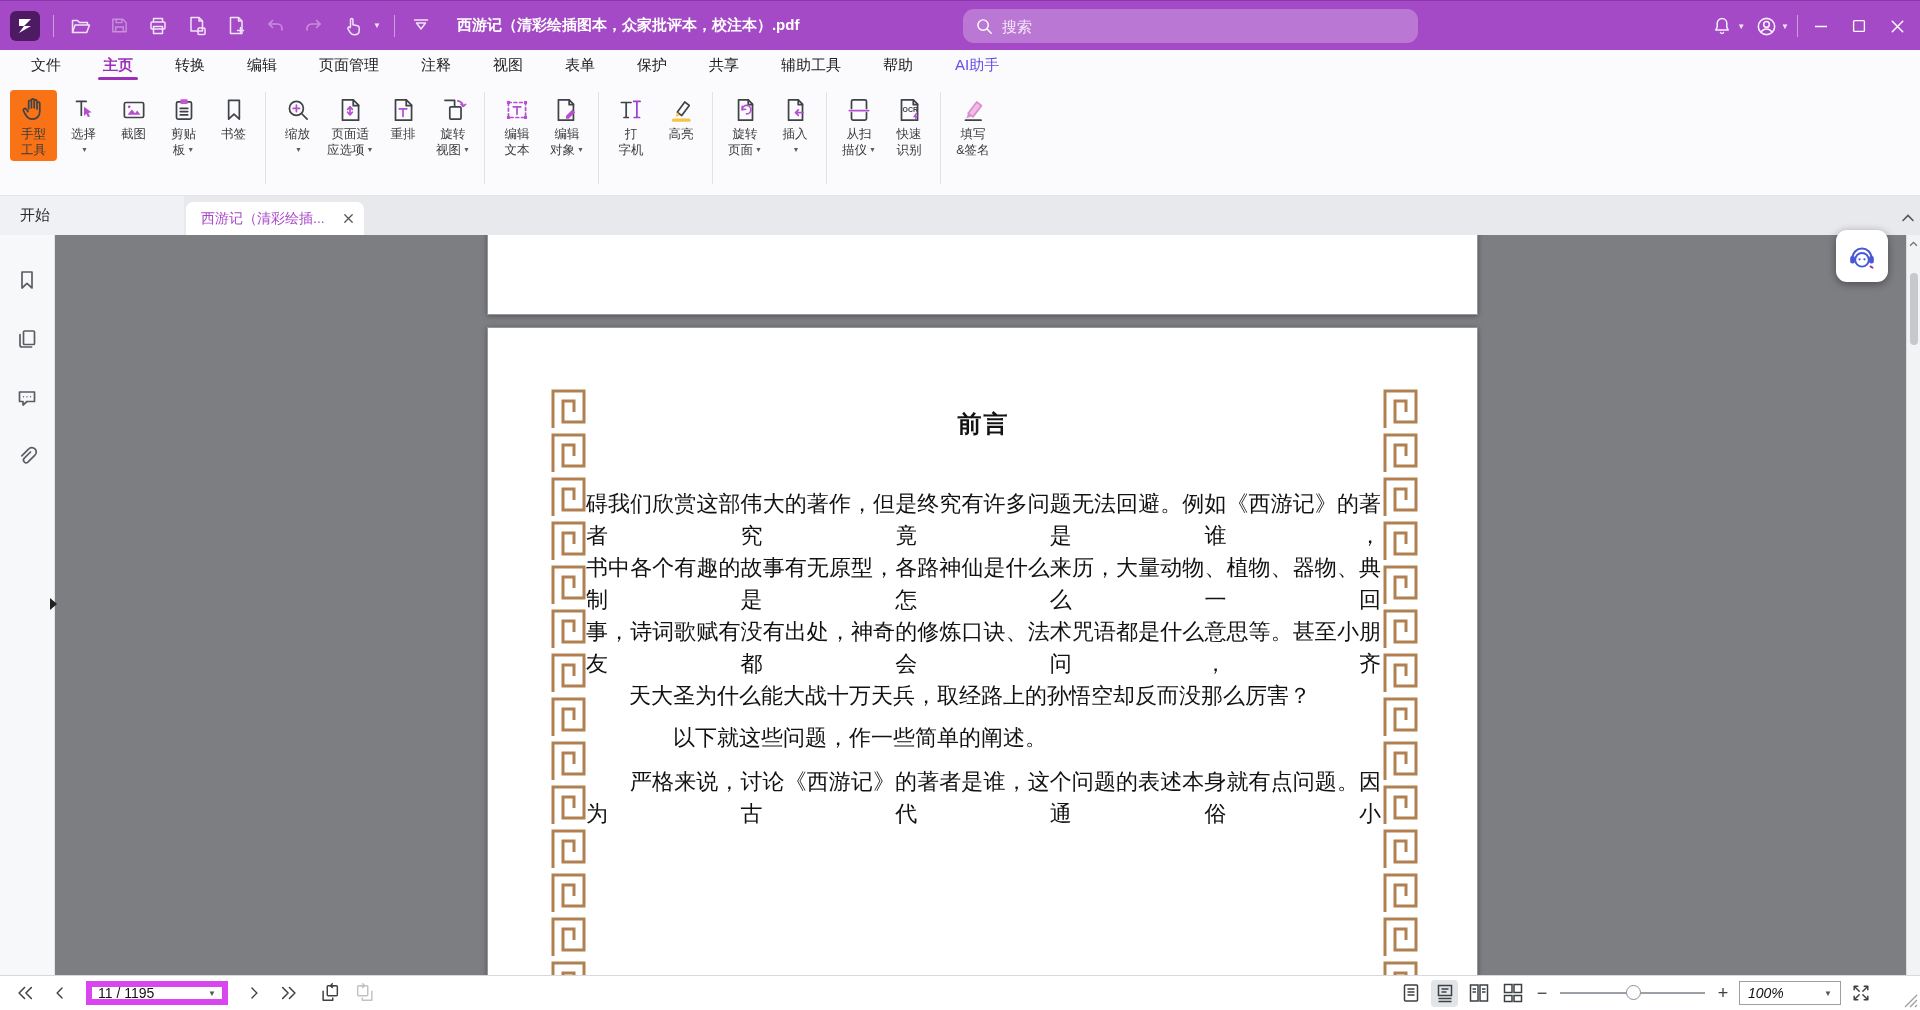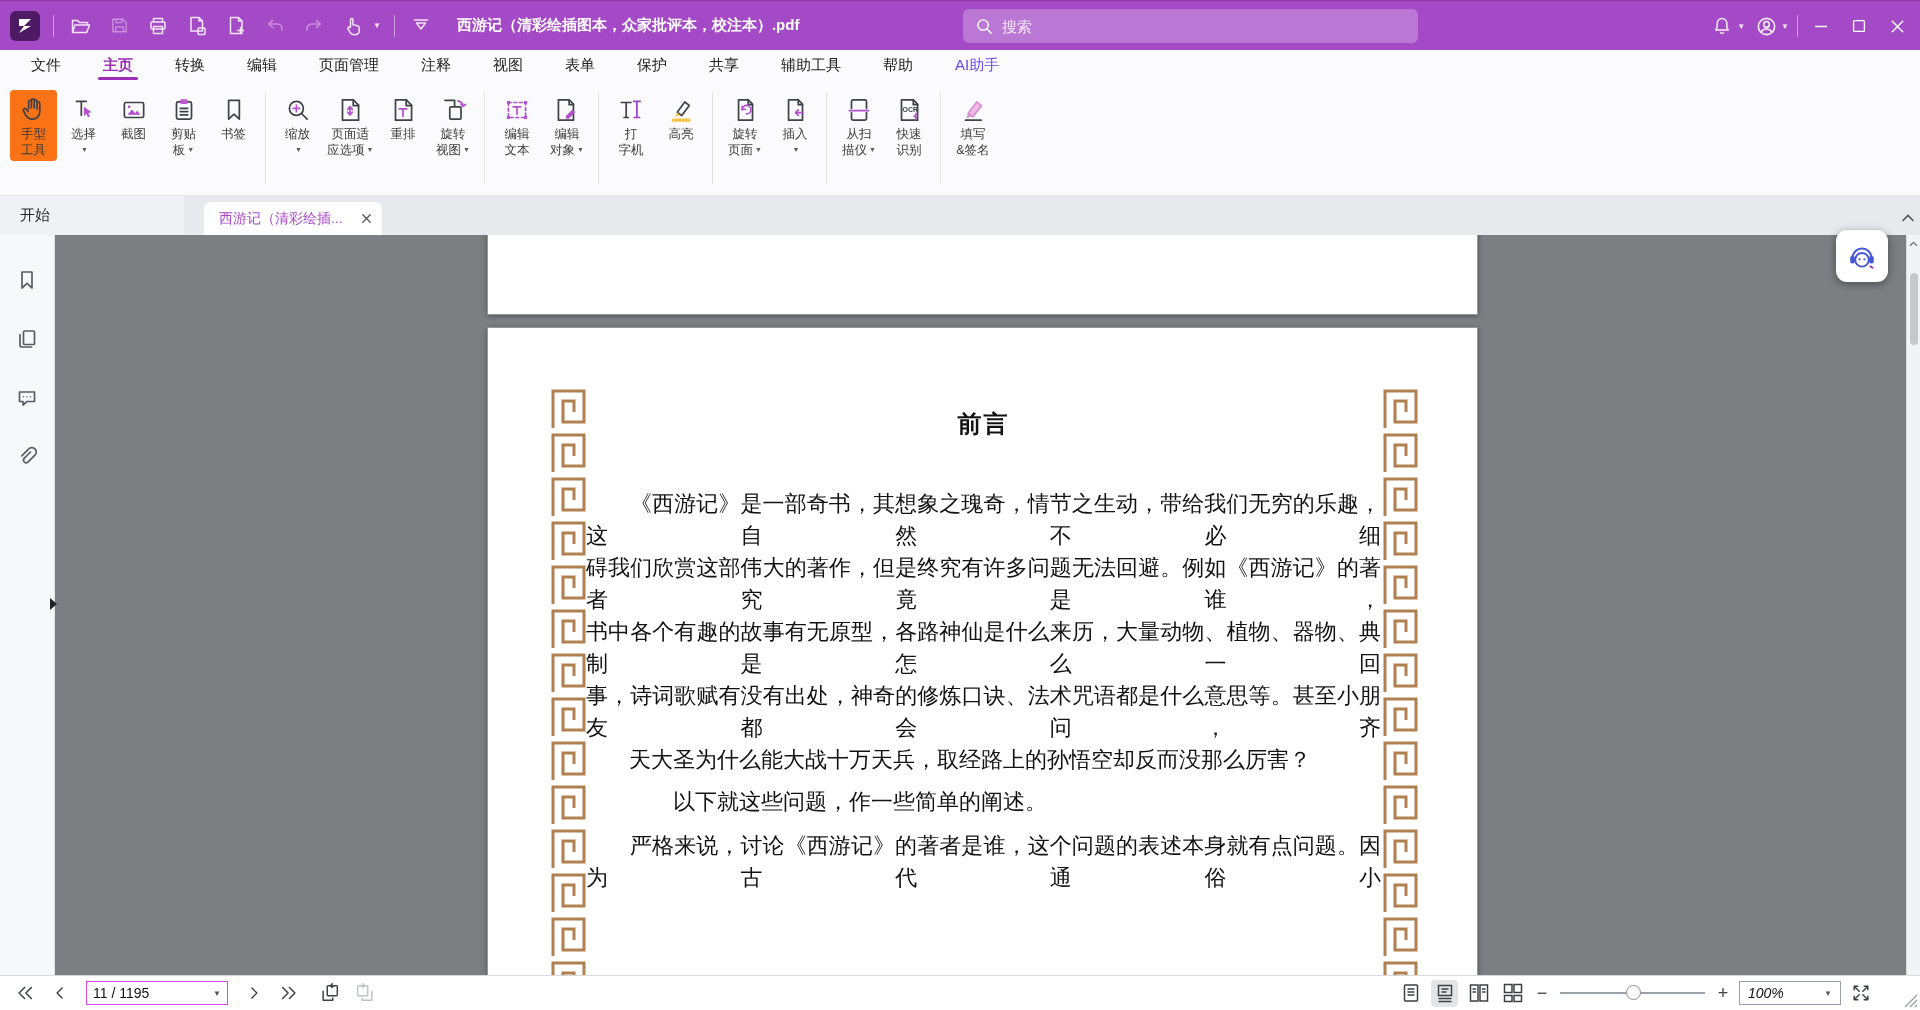--- a/index.html
+++ b/index.html
@@ -12,21 +12,21 @@
     display:flex; align-items:center; padding:0 10px; position:relative; flex:0 0 auto; }
   .tb-left { display:flex; align-items:center; gap:13px; }
   .logo { width:30px; height:30px; border-radius:6px; background:#4d1a63;
     display:flex; align-items:center; justify-content:center; }
   .tb-sep { width:1px; height:22px; background:rgba(255,255,255,.45); }
   .tb-btn { width:26px; height:26px; display:flex; align-items:center; justify-content:center; }
   .tb-btn.disabled { opacity:.45; }
   .tb-caret { color:#f3e6fa; font-size:8px; margin-left:-6px; }
   .doc-title { color:#ffffff; font-size:15px; font-weight:bold; margin-left:10px; white-space:nowrap; }
   .search { position:absolute; left:963px; top:8px; width:455px; height:34px;
-    background:rgba(255,255,255,.25); border-radius:6px; display:flex; align-items:center;
+    background:rgba(255,255,255,.25); border-radius:11px; display:flex; align-items:center;
     padding:0 12px; gap:9px; }
   .search input { flex:1; background:transparent; border:none; outline:none;
     color:#fff; font-size:15px; font-family:inherit; }
   .search input::placeholder { color:#f7ecfa; opacity:.95; }
   .tb-right { position:absolute; right:8px; top:0; height:50px; display:flex; align-items:center; gap:8px; }
   .win-btn { width:30px; height:30px; display:flex; align-items:center; justify-content:center; }
 
   
   .menubar { height:32px; background:#fbfbfd; display:flex; align-items:center; padding-left:10px; flex:0 0 auto; }
   .menu-item { padding:0 21px; font-size:15px; color:#222; height:32px; line-height:30px;
@@ -45,21 +45,21 @@
   .tool .icon { height:32px; display:flex; align-items:center; justify-content:center; }
   .tool .t-line { font-size:12.5px; line-height:16px; color:#3a3a3a; white-space:nowrap; text-align:center; }
   .tool .caret { font-size:7px; color:#5c5c5c; margin-left:2px; vertical-align:2px; }
   .tool-sep { width:1px; height:92px; background:#e2e2e4; margin:2px 8px 0 5px; flex:0 0 auto; }
 
   
   .tabbar { height:39px; background:#e7e9ed; display:flex; align-items:flex-end; flex:0 0 auto; position:relative; }
   .home-tab { width:184px; height:39px; background:#f0f1f4; display:flex; align-items:center;
     padding-left:20px; font-size:15px; color:#2a2a2a; }
   .doc-tab { width:178px; height:33px; background:#ffffff; border-radius:7px 7px 0 0;
-    margin-left:20px; display:flex; align-items:center; padding:0 9px 0 15px; gap:8px; }
+    margin-left:2px; display:flex; align-items:center; padding:0 9px 0 15px; gap:8px; }
   .doc-tab .label { color:#a848c8; font-size:14px; white-space:nowrap; overflow:hidden; flex:1; }
   .tab-collapse { margin-left:auto; margin-right:5px; margin-bottom:8px; }
 
   
   .main { flex:1; display:flex; position:relative; background:#7d7e82; }
   .sidebar { width:55px; background:#f7f8fa; border-right:1px solid #e2e3e6;
     display:flex; flex-direction:column; align-items:center; padding-top:34px; gap:33px; flex:0 0 auto; }
   .side-expand { position:absolute; left:50px; top:363px; width:0; height:0;
     border-left:7px solid #222; border-top:6px solid transparent; border-bottom:6px solid transparent; z-index:4; }
   .canvas { flex:1; position:relative; overflow:hidden; }
@@ -85,21 +85,21 @@
   .sb-up { position:absolute; top:2px; left:0; width:13px; height:14px; display:flex;
     align-items:center; justify-content:center; }
   .sb-thumb { position:absolute; top:38px; left:3px; width:8px; height:72px;
     background:#c6c8cc; border-radius:4px; }
 
   
   .statusbar { height:35px; background:#fff; border-top:1px solid #d8d9db; display:flex;
     align-items:center; padding:0 12px; flex:0 0 auto; position:relative; }
   .sb-left { display:flex; align-items:center; gap:9px; }
   .nav-btn { width:26px; height:26px; display:flex; align-items:center; justify-content:center; }
-  .page-box { width:142px; height:24px; border:1px solid #d946ef; background:#fff;
+  .page-box { width:142px; height:24px; border:6px solid #d946ef; background:#fff;
     display:flex; align-items:center; padding:0 6px; margin:0 4px; }
   .page-box input { flex:1; border:none; outline:none; font-size:14px; color:#111;
     font-family:inherit; width:100px; background:transparent; }
   .page-box .caret { font-size:8px; color:#555; }
   .sb-right { margin-left:auto; display:flex; align-items:center; gap:7px; padding-right:34px; }
   .layout-btn { width:27px; height:27px; display:flex; align-items:center; justify-content:center; border-radius:4px; }
   .layout-btn.selected { background:#e2e4e8; }
   .zoom-minus,.zoom-plus { font-size:18px; color:#3c4043; width:18px; text-align:center; }
   .slider { width:145px; height:18px; position:relative; margin:0 2px; }
   .slider .track { position:absolute; top:8px; left:0; right:0; height:2px; background:#9aa0a6; }
@@ -501,21 +501,20 @@
           <defs>
               <pattern id="fretR" width="44" height="44" patternUnits="userSpaceOnUse">
             <path d="M7 44V7h31v31H17V17h11v11" fill="none" stroke="#b08051" stroke-width="3"></path>
           </pattern>
             </defs>
           <rect x="0" y="0" width="46" height="1100" fill="url(#fretR)"></rect>
         </svg>
         <div class="page-text">
           <div class="doc-h1">前言</div>
           <div class="para-1" id="para1">
-              <div class="doc-line indent">《西游记》是一部奇书，其想象之瑰奇，情节之生动，带给我们无穷的乐趣，这自然不必细</div>
               <div class="doc-line">碍我们欣赏这部伟大的著作，但是终究有许多问题无法回避。例如《西游记》的著者究竟是谁，</div>
               <div class="doc-line">书中各个有趣的故事有无原型，各路神仙是什么来历，大量动物、植物、器物、典制是怎么一回</div>
               <div class="doc-line">事，诗词歌赋有没有出处，神奇的修炼口诀、法术咒语都是什么意思等。甚至小朋友都会问，齐</div>
               <div class="doc-line last">天大圣为什么能大战十万天兵，取经路上的孙悟空却反而没那么厉害？</div>
             </div>
           <div class="para-2 doc-line last">以下就这些问题，作一些简单的阐述。</div>
           <div class="para-3" id="para3">
               <div class="doc-line indent">严格来说，讨论《西游记》的著者是谁，这个问题的表述本身就有点问题。因为古代通俗小</div>
             </div>
         </div>

